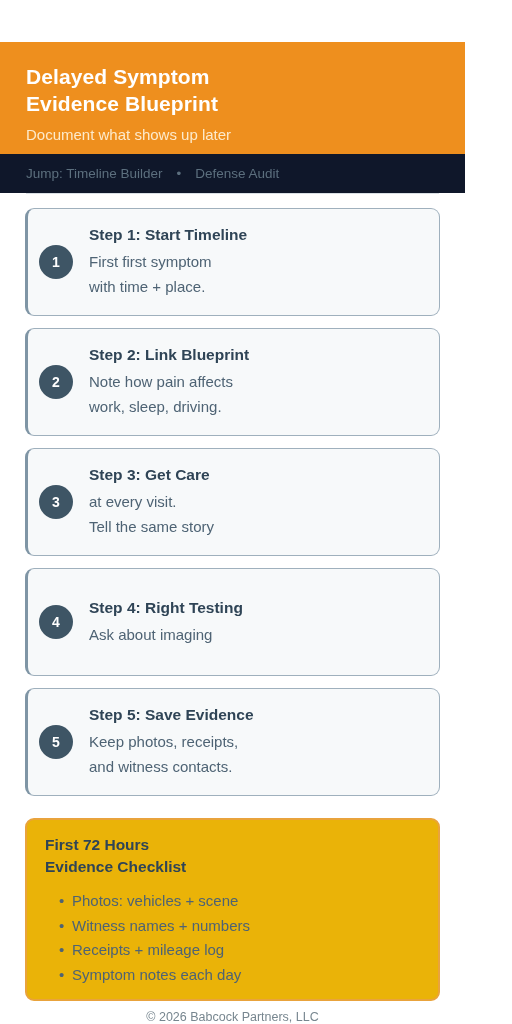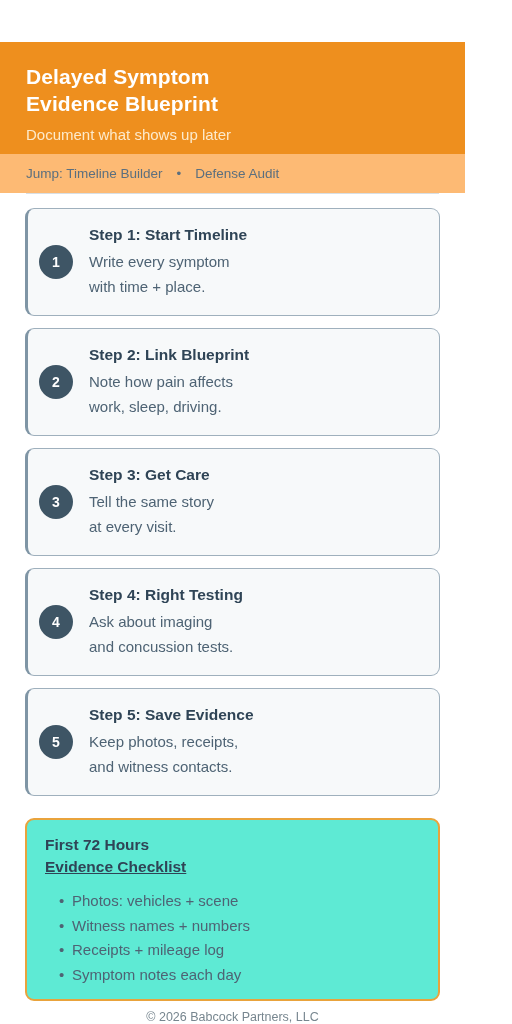--- a/index.html
+++ b/index.html
@@ -48,21 +48,21 @@
     line-height: 1.3;
     margin-top: 7px;
   }
 
   
   .jumpbar {
     padding: 12px 26px 12px 26px;
     box-sizing: border-box;
     display: flex;
     align-items: center;
-    background: #fdba74;
+    background: #0f172a;
   }
   .jump-link {
     color: #5c6f7e;
     font-size: 13.5px;
     text-decoration: none;
     white-space: nowrap;
   }
   .jump-sep {
     color: #5c6f7e;
     font-size: 13.5px;
@@ -130,34 +130,33 @@
   }
   .step-desc .dline {
     display: block;
   }
 
   
   .checklist {
     margin: 22px 25px 0 25px;
     border: 2px solid #e9a33c;
     border-radius: 9px;
-    background: #5eead4;
+    background: #eab308;
     box-sizing: border-box;
     padding: 14px 18px 12px 18px;
   }
   .checklist-title {
     color: #2f4456;
     font-size: 15.5px;
     font-weight: bold;
     line-height: 1.42;
     margin-bottom: 11px;
   }
   .checklist-title .line2 {
     display: block;
-    text-decoration: underline;
   }
   .checklist-items {
     list-style: none;
     margin: 0;
     padding: 0 0 0 14px;
   }
   .checklist-items li {
     color: #4e6374;
     font-size: 15px;
     line-height: 1.63;
@@ -200,21 +199,21 @@
   </div>
   <div class="divider"></div>
 
   <div class="steps">
 
     <div class="step-card">
       <div class="step-badge">1</div>
       <div class="step-body">
         <div class="step-title">Step 1: Start Timeline</div>
         <div class="step-desc">
-          <span class="dline">Write every symptom</span>
+          <span class="dline">First first symptom</span>
           <span class="dline">with time + place.</span>
         </div>
       </div>
     </div>
 
     <div class="step-card">
       <div class="step-badge">2</div>
       <div class="step-body">
         <div class="step-title">Step 2: Link Blueprint</div>
         <div class="step-desc">
@@ -222,33 +221,32 @@
           <span class="dline">work, sleep, driving.</span>
         </div>
       </div>
     </div>
 
     <div class="step-card">
       <div class="step-badge">3</div>
       <div class="step-body">
         <div class="step-title">Step 3: Get Care</div>
         <div class="step-desc">
+          <span class="dline">at every visit.</span>
           <span class="dline">Tell the same story</span>
-          <span class="dline">at every visit.</span>
         </div>
       </div>
     </div>
 
     <div class="step-card">
       <div class="step-badge">4</div>
       <div class="step-body">
         <div class="step-title">Step 4: Right Testing</div>
         <div class="step-desc">
           <span class="dline">Ask about imaging</span>
-          <span class="dline">and concussion tests.</span>
         </div>
       </div>
     </div>
 
     <div class="step-card">
       <div class="step-badge">5</div>
       <div class="step-body">
         <div class="step-title">Step 5: Save Evidence</div>
         <div class="step-desc">
           <span class="dline">Keep photos, receipts,</span>

